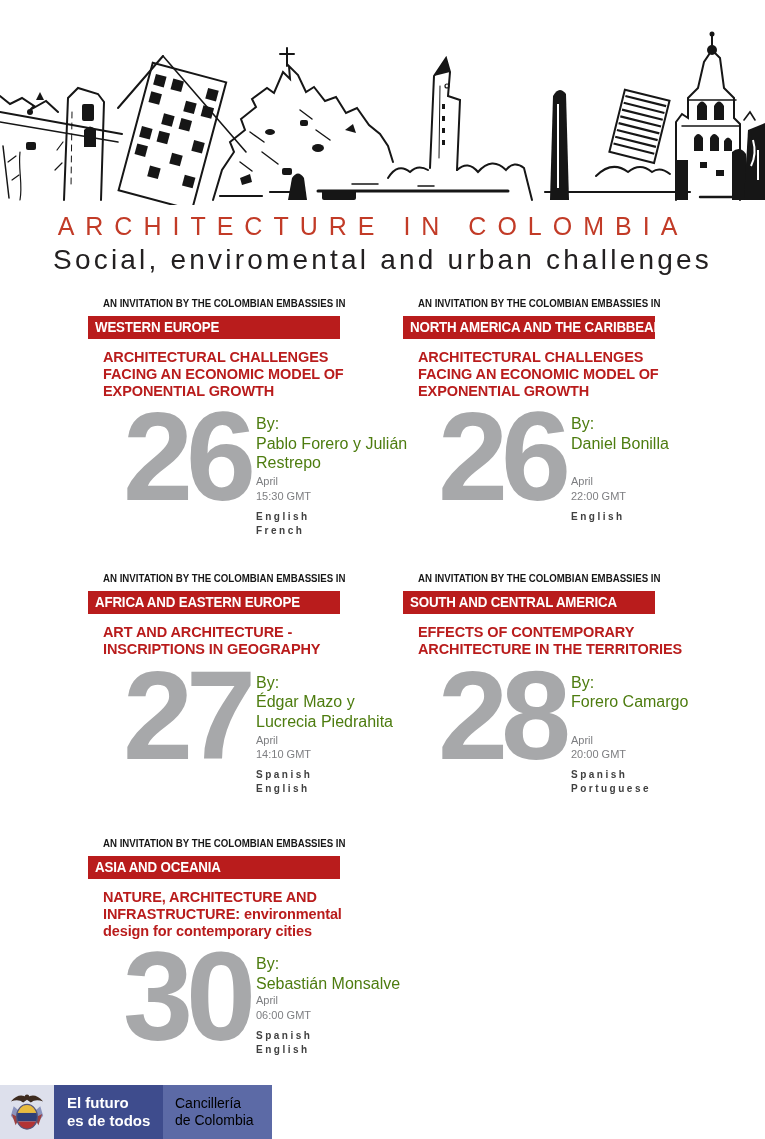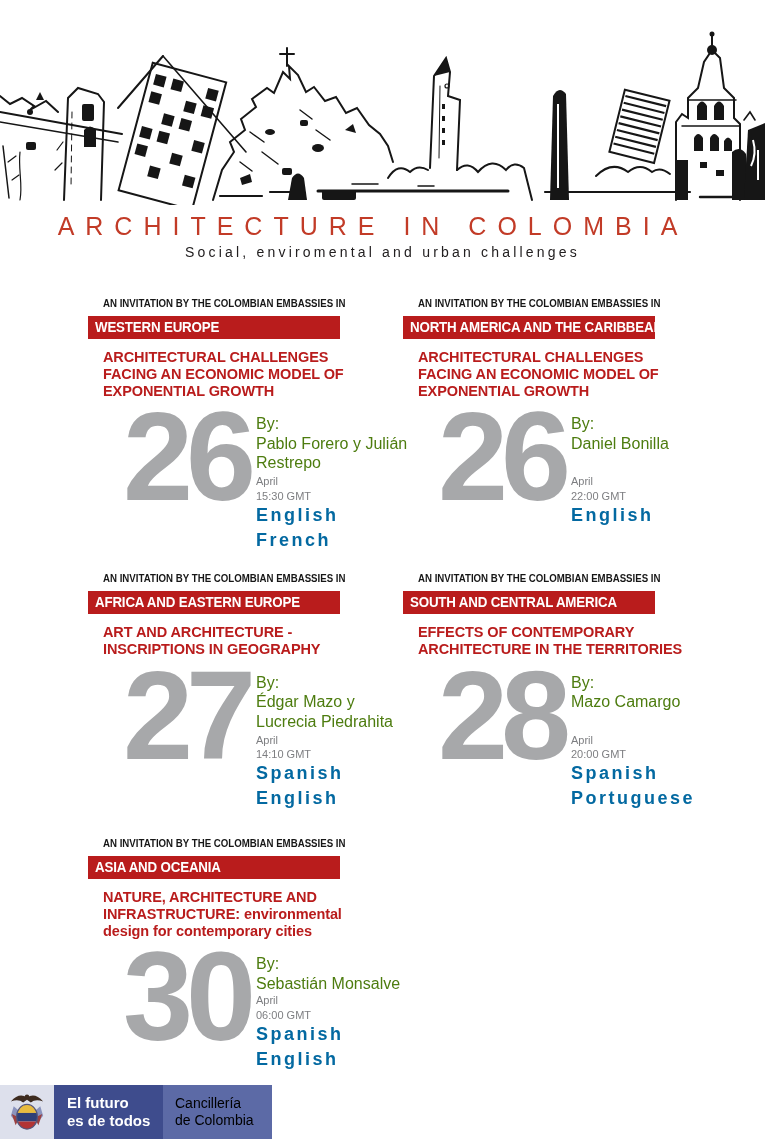--- a/index.html
+++ b/index.html
@@ -10,21 +10,21 @@
   }
   
   .skyline{position:absolute;top:0;left:0;}
   .main-title{
     position:absolute;top:212px;left:0;width:738px;text-align:center;
     color:#c23b27;font-size:25px;font-weight:400;letter-spacing:11px;
     white-space:nowrap;text-indent:8px;
   }
   .subtitle{
     position:absolute;top:244px;left:0;width:765px;text-align:center;
-    color:#232021;font-size:14px;font-weight:400;letter-spacing:3.2px;
+    color:#232021;font-size:28px;font-weight:400;letter-spacing:3.2px;
     white-space:nowrap;
   }
   
   .card{position:absolute;width:295px;}
   .c0{left:88px;top:297px}
   .c1{left:403px;top:297px}
   .c2{left:88px;top:572px}
   .c3{left:403px;top:572px}
   .c4{left:88px;top:837px}
   .invite{
@@ -45,21 +45,21 @@
   .day{
     flex:none;width:133px;font-size:126px;font-weight:700;color:#a7a8aa;
     line-height:.8;letter-spacing:-7px;margin-left:35px;
   }
   .details{flex:none;width:155px;padding-top:7px;}
   .by{color:#4d7c0f;font-size:16px;line-height:1.22;min-height:60px;}
   .card-compact .by{min-height:37px;}
   .speakers{white-space:pre-line;}
   .date{color:#7d7e81;font-size:11px;line-height:1.3;}
   .langs{
-    color:#0369a1;font-weight:700;font-size:18px;
+    margin-top:7px;color:#404040;font-weight:700;font-size:10px;
     letter-spacing:2.5px;line-height:1.4;white-space:pre-line;
   }
   
   .footer{position:absolute;left:0;top:1085px;width:272px;height:54px;display:flex;}
   .crest{flex:none;width:54px;background:#dde0ec;display:flex;align-items:center;justify-content:center;}
   .slogan{
     flex:none;width:109px;background:#3e4c8d;color:#fff;box-sizing:border-box;
     display:flex;flex-direction:column;justify-content:center;padding-left:13px;
     font-size:15px;font-weight:700;line-height:1.2;white-space:pre-line;
   }
@@ -260,21 +260,21 @@
   <div class="card c3">
     <div class="invite">AN INVITATION BY THE COLOMBIAN EMBASSIES IN</div>
     <div class="bar"><span>SOUTH AND CENTRAL AMERICA</span></div>
     <div class="talk">EFFECTS OF CONTEMPORARY
 ARCHITECTURE IN THE TERRITORIES</div>
     <div class="row">
       <div class="day">28</div>
       <div class="details">
         <div class="by">
           <div>By:</div>
-          <div class="speakers">Mazo Camargo</div>
+          <div class="speakers">Forero Camargo</div>
         </div>
         <div class="date">
           <div>April</div>
           <div>20:00 GMT</div>
         </div>
         <div class="langs">Spanish
 Portuguese</div>
       </div>
     </div>
   </div>

